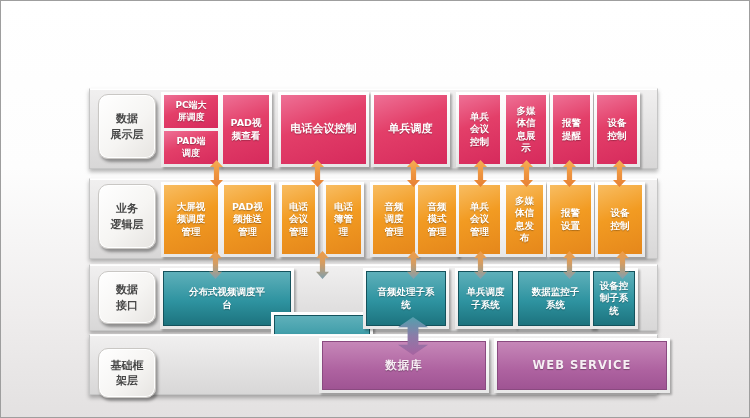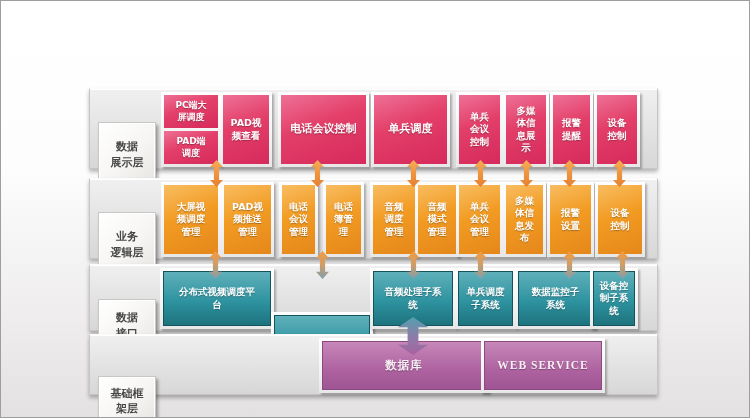--- a/index.html
+++ b/index.html
@@ -21,26 +21,25 @@
     box-shadow:0 3px 4px rgba(0,0,0,0.28), inset 0 1px 0 #ffffff;
   }
   .l1 { top:87px;  height:81px; }
   .l2 { top:177px; height:81px; }
   .l3 { top:263px; height:67px; }
   .l4 { top:333px; height:61px; }
 
   .label-card {
     position:absolute; left:8px; width:58px; box-sizing:border-box;
     background:linear-gradient(135deg,#ffffff 0%,#f6f5f3 55%,#e6e4e1 100%);
-    border:1px solid #c9c7c4; border-radius:0;
+    border:1px solid #c9c7c4; border-radius:10px;
     box-shadow:2px 3px 3px rgba(0,0,0,0.35), inset 0 0 0 1px #ffffff;
     display:flex; align-items:center; justify-content:center; text-align:center;
     font-size:11px; font-weight:bold; color:#474747; line-height:1.4;
     white-space:pre-line;
-    margin-top:28px;
   }
   .lc-tall { top:5px; height:65px; }
   .lc-mid  { top:6px; height:53px; }
   .lc-low  { top:13px; height:50px; }
 
   .frame {
     position:absolute; box-sizing:border-box; padding:3px;
     background:linear-gradient(180deg,#ffffff 0%,#f3f3f3 60%,#e7e7e7 100%);
     box-shadow:2px 2px 2px rgba(0,0,0,0.28);
   }
@@ -189,28 +188,28 @@
   <div class="arr arr-ot" style="left:208px;"></div>
   <div class="arr arr-ot" style="left:315px;"></div>
   <div class="arr arr-ot" style="left:406px;"></div>
   <div class="arr arr-ot" style="left:473px;"></div>
   <div class="arr arr-ot" style="left:562px;"></div>
   <div class="arr arr-ot" style="left:615px;"></div>
 
   <div class="layer l3">
     <div class="label-card lc-mid">数据
 接口</div>
-    <div class="frame fr3" style="left:70px;width:114px;">
+    <div class="frame fr3" style="left:70px;width:134px;">
       <div class="box teal">分布式视频调度平
 台</div>
     </div>
     <div class="frame fr3" style="left:181px;width:102px;margin-top:44px;">
       <div class="box teal">电话调度子系统</div>
     </div>
-    <div class="frame fr3" style="left:280px;width:86px;">
+    <div class="frame fr3" style="left:273px;width:86px;">
       <div class="box teal">音频处理子系
 统</div>
     </div>
     <div class="frame fr3" style="left:365px;width:61px;">
       <div class="box teal">单兵调度
 子系统</div>
     </div>
     <div class="frame fr3" style="left:425px;width:81px;">
       <div class="box teal">数据监控子
 系统</div>
@@ -223,18 +222,18 @@
   </div>
 
   <div class="arr arr-big"></div>
 
   <div class="layer l4">
     <div class="label-card lc-low">基础框
 架层</div>
     <div class="frame fr4" style="left:229px;width:170px;">
       <div class="box purple f-base">数据库</div>
     </div>
-    <div class="frame fr4" style="left:391px;width:124px;font-family:Liberation Serif, serif;">
+    <div class="frame fr4" style="left:404px;width:176px;">
       <div class="box purple f-base">WEB SERVICE</div>
     </div>
   </div>
 
 </div>
 
 </body></html>

